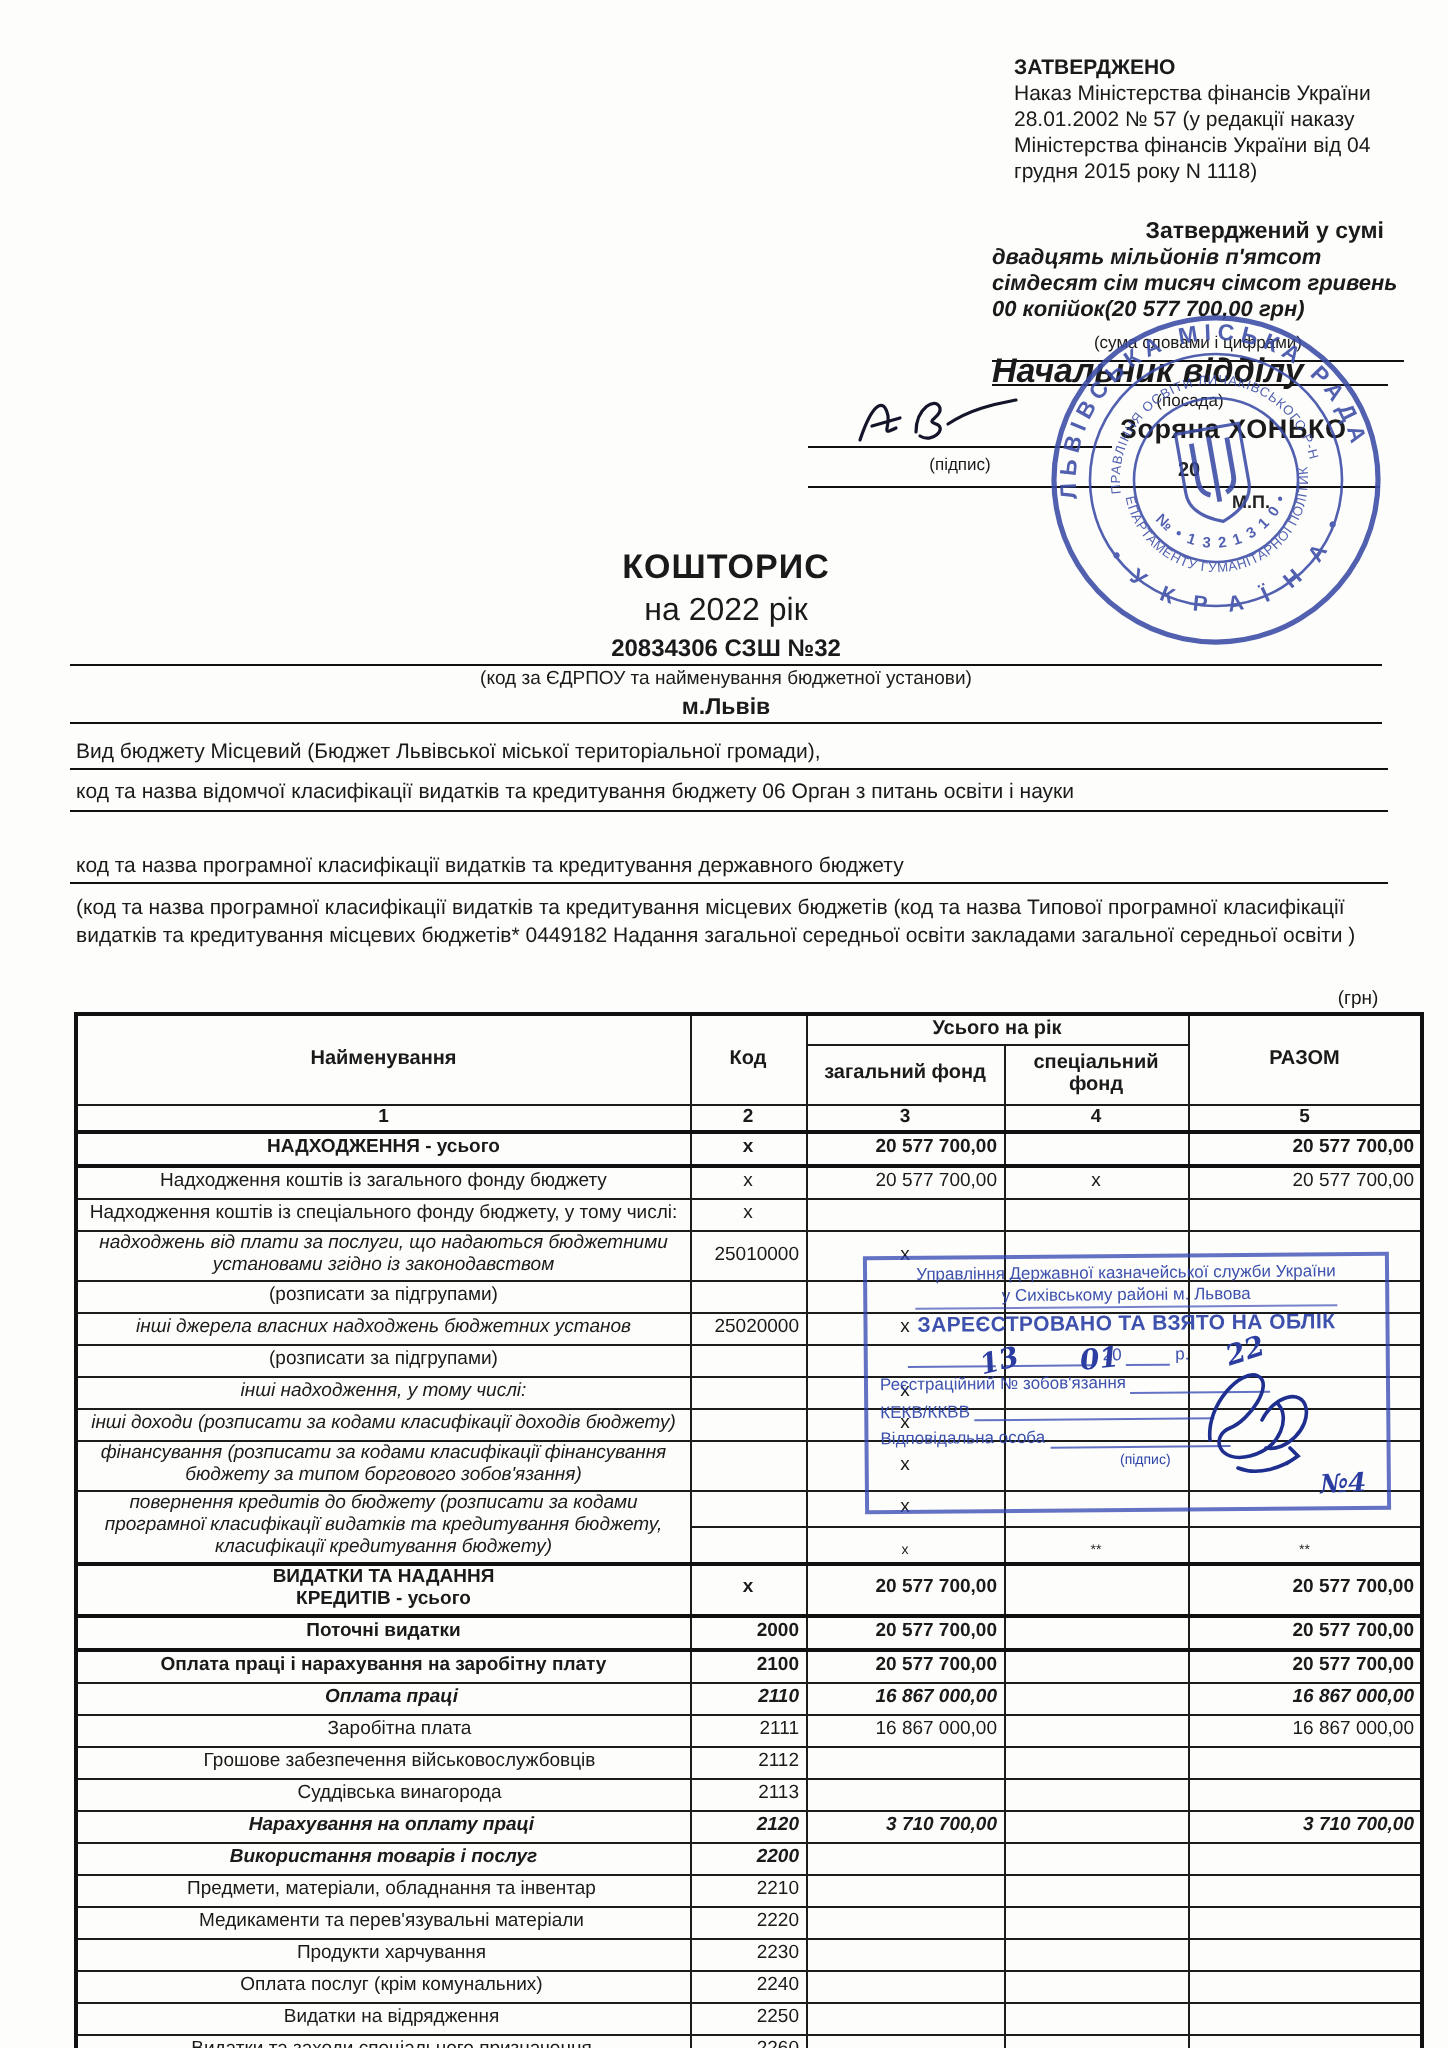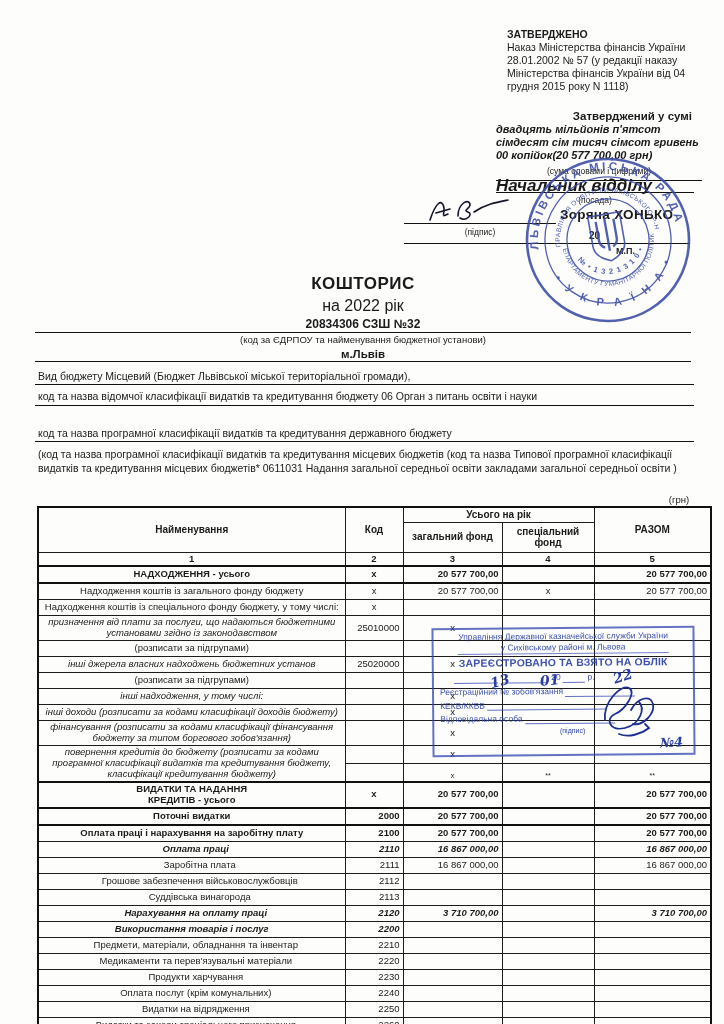--- a/index.html
+++ b/index.html
@@ -171,21 +171,21 @@
     <div class="doc-title">КОШТОРИС</div>
     <div class="doc-year">на 2022 рік</div>
     <div class="doc-org">20834306 СЗШ №32</div>
     <div class="cap">(код за ЄДРПОУ та найменування бюджетної установи)</div>
     <div class="doc-city">м.Львів</div>
   </div>
 
   <div class="abs ln-budget">Вид бюджету Місцевий (Бюджет Львівської міської територіальної громади),</div>
   <div class="abs ln-vidom">код   та   назва  відомчої  класифікації  видатків та кредитування бюджету 06 Орган з питань освіти і науки</div>
   <div class="abs ln-derzh">код  та назва програмної  класифікації  видатків  та  кредитування державного бюджету</div>
-  <div class="abs ln-local">(код та назва програмної класифікації видатків та кредитування місцевих бюджетів (код та назва Типової програмної класифікації видатків та кредитування місцевих бюджетів*   0611031   Надання загальної середньої освіти закладами загальної середньої освіти  )</div>
+  <div class="abs ln-local">(код та назва програмної класифікації видатків та кредитування місцевих бюджетів (код та назва Типової програмної класифікації видатків та кредитування місцевих бюджетів*   0449182   Надання загальної середньої освіти закладами загальної середньої освіти  )</div>
   <div class="abs hrn">(грн)</div>
 
   <table class="budget">
     <colgroup>
       <col style="width:307px">
         <col style="width:58px">
         <col style="width:99px">
       <col style="width:92px">
         <col style="width:117px">
     </colgroup>
@@ -224,21 +224,21 @@
           <td class="c-num">20 577 700,00</td>
         </tr>
         <tr>
           <td class="c-name">Надходження коштів із спеціального фонду бюджету, у тому числі:</td>
           <td class="c-code c-x">х</td>
           <td class="c-num"></td>
           <td class="c-num"></td>
           <td class="c-num"></td>
         </tr>
         <tr class="it">
-          <td class="c-name">призначення від плати за послуги, що надаються бюджетними установами згідно із законодавством</td>
+          <td class="c-name">надходжень від плати за послуги, що надаються бюджетними установами згідно із законодавством</td>
           <td class="c-code">25010000</td>
           <td class="c-num c-x">х</td>
           <td class="c-num"></td>
           <td class="c-num"></td>
         </tr>
         <tr>
           <td class="c-name">(розписати за підгрупами)</td>
           <td class="c-code"></td>
           <td class="c-num"></td>
           <td class="c-num"></td>

